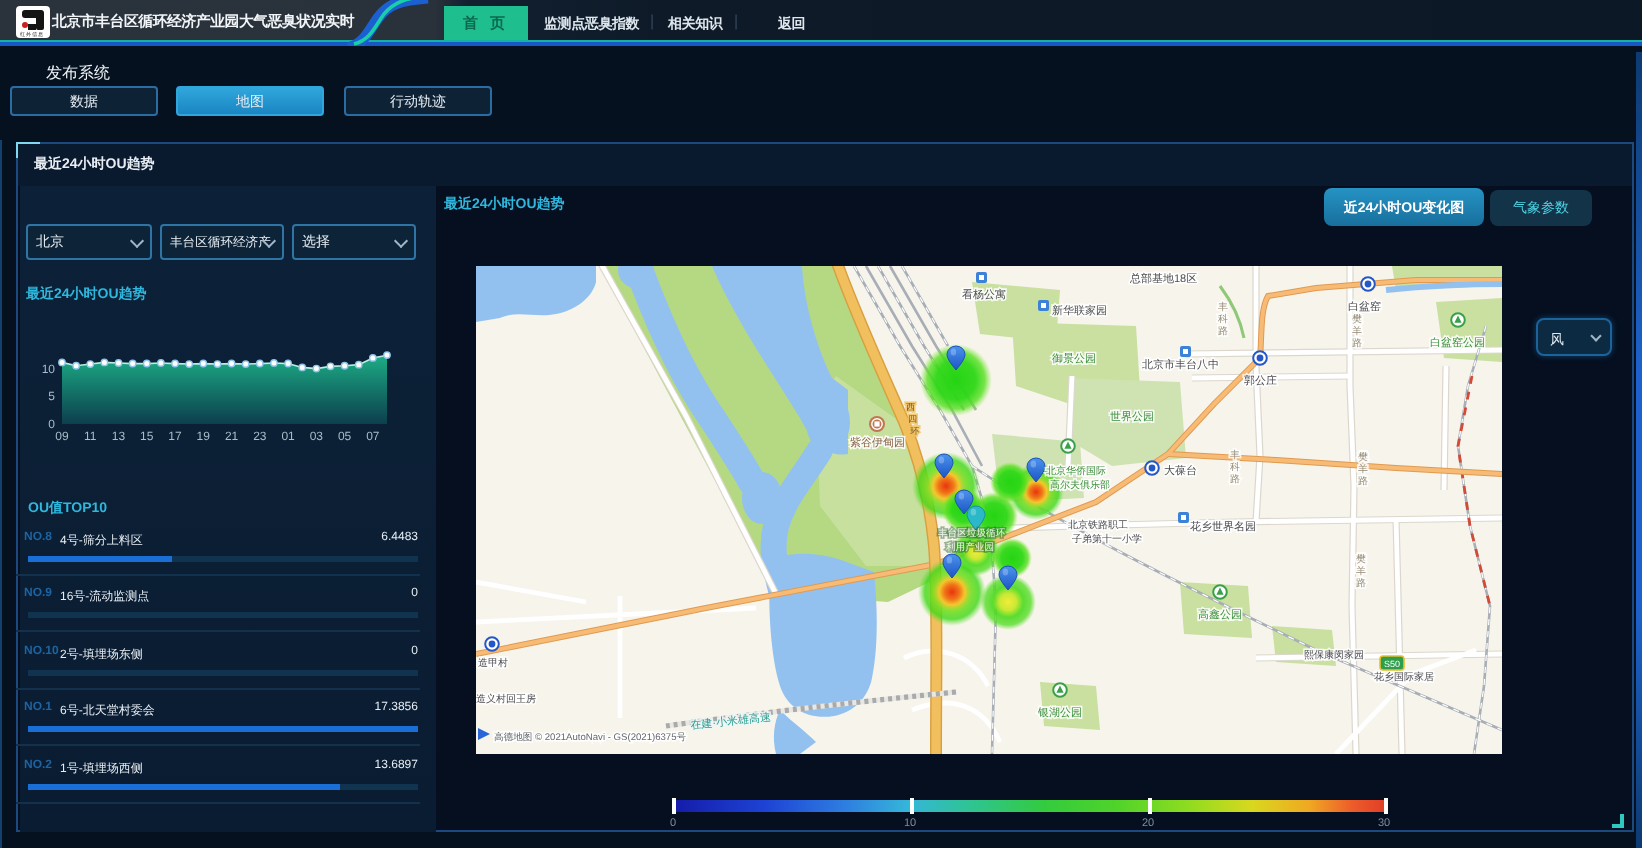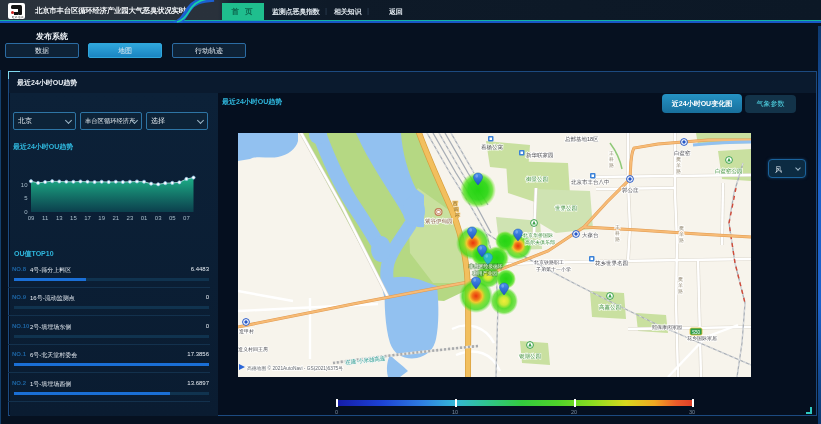--- a/index.html
+++ b/index.html
@@ -3,38 +3,38 @@
 <meta charset="utf-8">
 <style>
 * { margin:0; padding:0; box-sizing:border-box; }
 html,body { width:821px; height:424px; background:#040d19; overflow:hidden;
   font-family:"Liberation Sans", sans-serif; }
 #stage { position:relative; width:821px; height:424px; background:#061120; }
 .abs { position:absolute; }
 
 
 #nav { position:absolute; left:0; top:0; width:821px; height:23px;
-  background:linear-gradient(90deg,#2a323c 0,#29313b 26.5%,#122030 28.5%,#0e1a28 40%,#0c1826 100%);text-align:right; }
+  background:linear-gradient(90deg,#2a323c 0,#29313b 26.5%,#122030 28.5%,#0e1a28 40%,#0c1826 100%); }
 #nav .line-teal { position:absolute; left:0; top:20px; width:821px; height:1px; background:#14b2a0; }
 #nav .line-blue { position:absolute; left:0; top:21px; width:821px; height:2px; background:#1857c6; }
 #logo { position:absolute; left:8px; top:2.5px; width:17px; height:16px; background:#fff; border-radius:2px; }
 #logo .g1 { position:absolute; left:3px; top:2.5px; width:10.5px; height:4px; background:#141414; border-radius:1.5px; }
 #logo .g2 { position:absolute; left:9.5px; top:4px; width:4px; height:8px; background:#141414; border-radius:1px; }
 #logo .g3 { position:absolute; left:6px; top:9px; width:3.5px; height:3px; background:#141414; }
 #logo .dot { position:absolute; left:3px; top:8.5px; width:3px; height:3px; background:#cc1f1f; border-radius:50%; }
 #logo .txt { position:absolute; left:2px; top:12.5px; width:14px; height:3px; font-size:2.6px; color:#222; letter-spacing:.4px; }
 #title { position:absolute; left:26px; top:4px; width:160px; font-size:7.4px; font-weight:bold; color:#f2f5f8; letter-spacing:-0.2px; line-height:14px; white-space:nowrap; }
 
 .nav-home { position:absolute; left:222px; top:3px; width:42px; height:17px; background:#1fbe8e; color:#0c6a50; font-weight:bold;
   font-size:7.5px; display:flex; align-items:center; justify-content:center; letter-spacing:2px;}
 .nav-it { position:absolute; top:7px; color:#dfe7ee; font-size:7px; font-weight:bold; letter-spacing:-0.2px; white-space:nowrap;}
 .nav-sep { position:absolute; top:6px; color:#33465c; font-size:8px; }
 
 
-#pub { position:absolute; left:36px; top:31px; font-size:8px; font-weight:bold; color:#eef3f7; }
+#pub { position:absolute; left:23px; top:31px; font-size:8px; font-weight:normal; color:#eef3f7; }
 .tabbtn { position:absolute; top:43px; height:15px; width:74px; border-radius:2px;
   font-size:7px; color:#e6edf3; display:flex; align-items:center; justify-content:center;
   background:#0e2236; border:1px solid #2b6ca3; }
 .tabbtn.active { background:linear-gradient(180deg,#2fa7dc,#1b85c2); border:1px solid #2fa7dc; }
 
 
 #panel { position:absolute; left:8px; top:71px; width:809px; height:345px;
   border:1px solid #1c4a80; background:#050f1f; }
 #panel .hdr { position:absolute; left:0; top:0; width:100%; height:21px; background:#0a1a2e;
   color:#e8eef4; font-size:7px; font-weight:bold; line-height:21px; padding-left:8px; }

